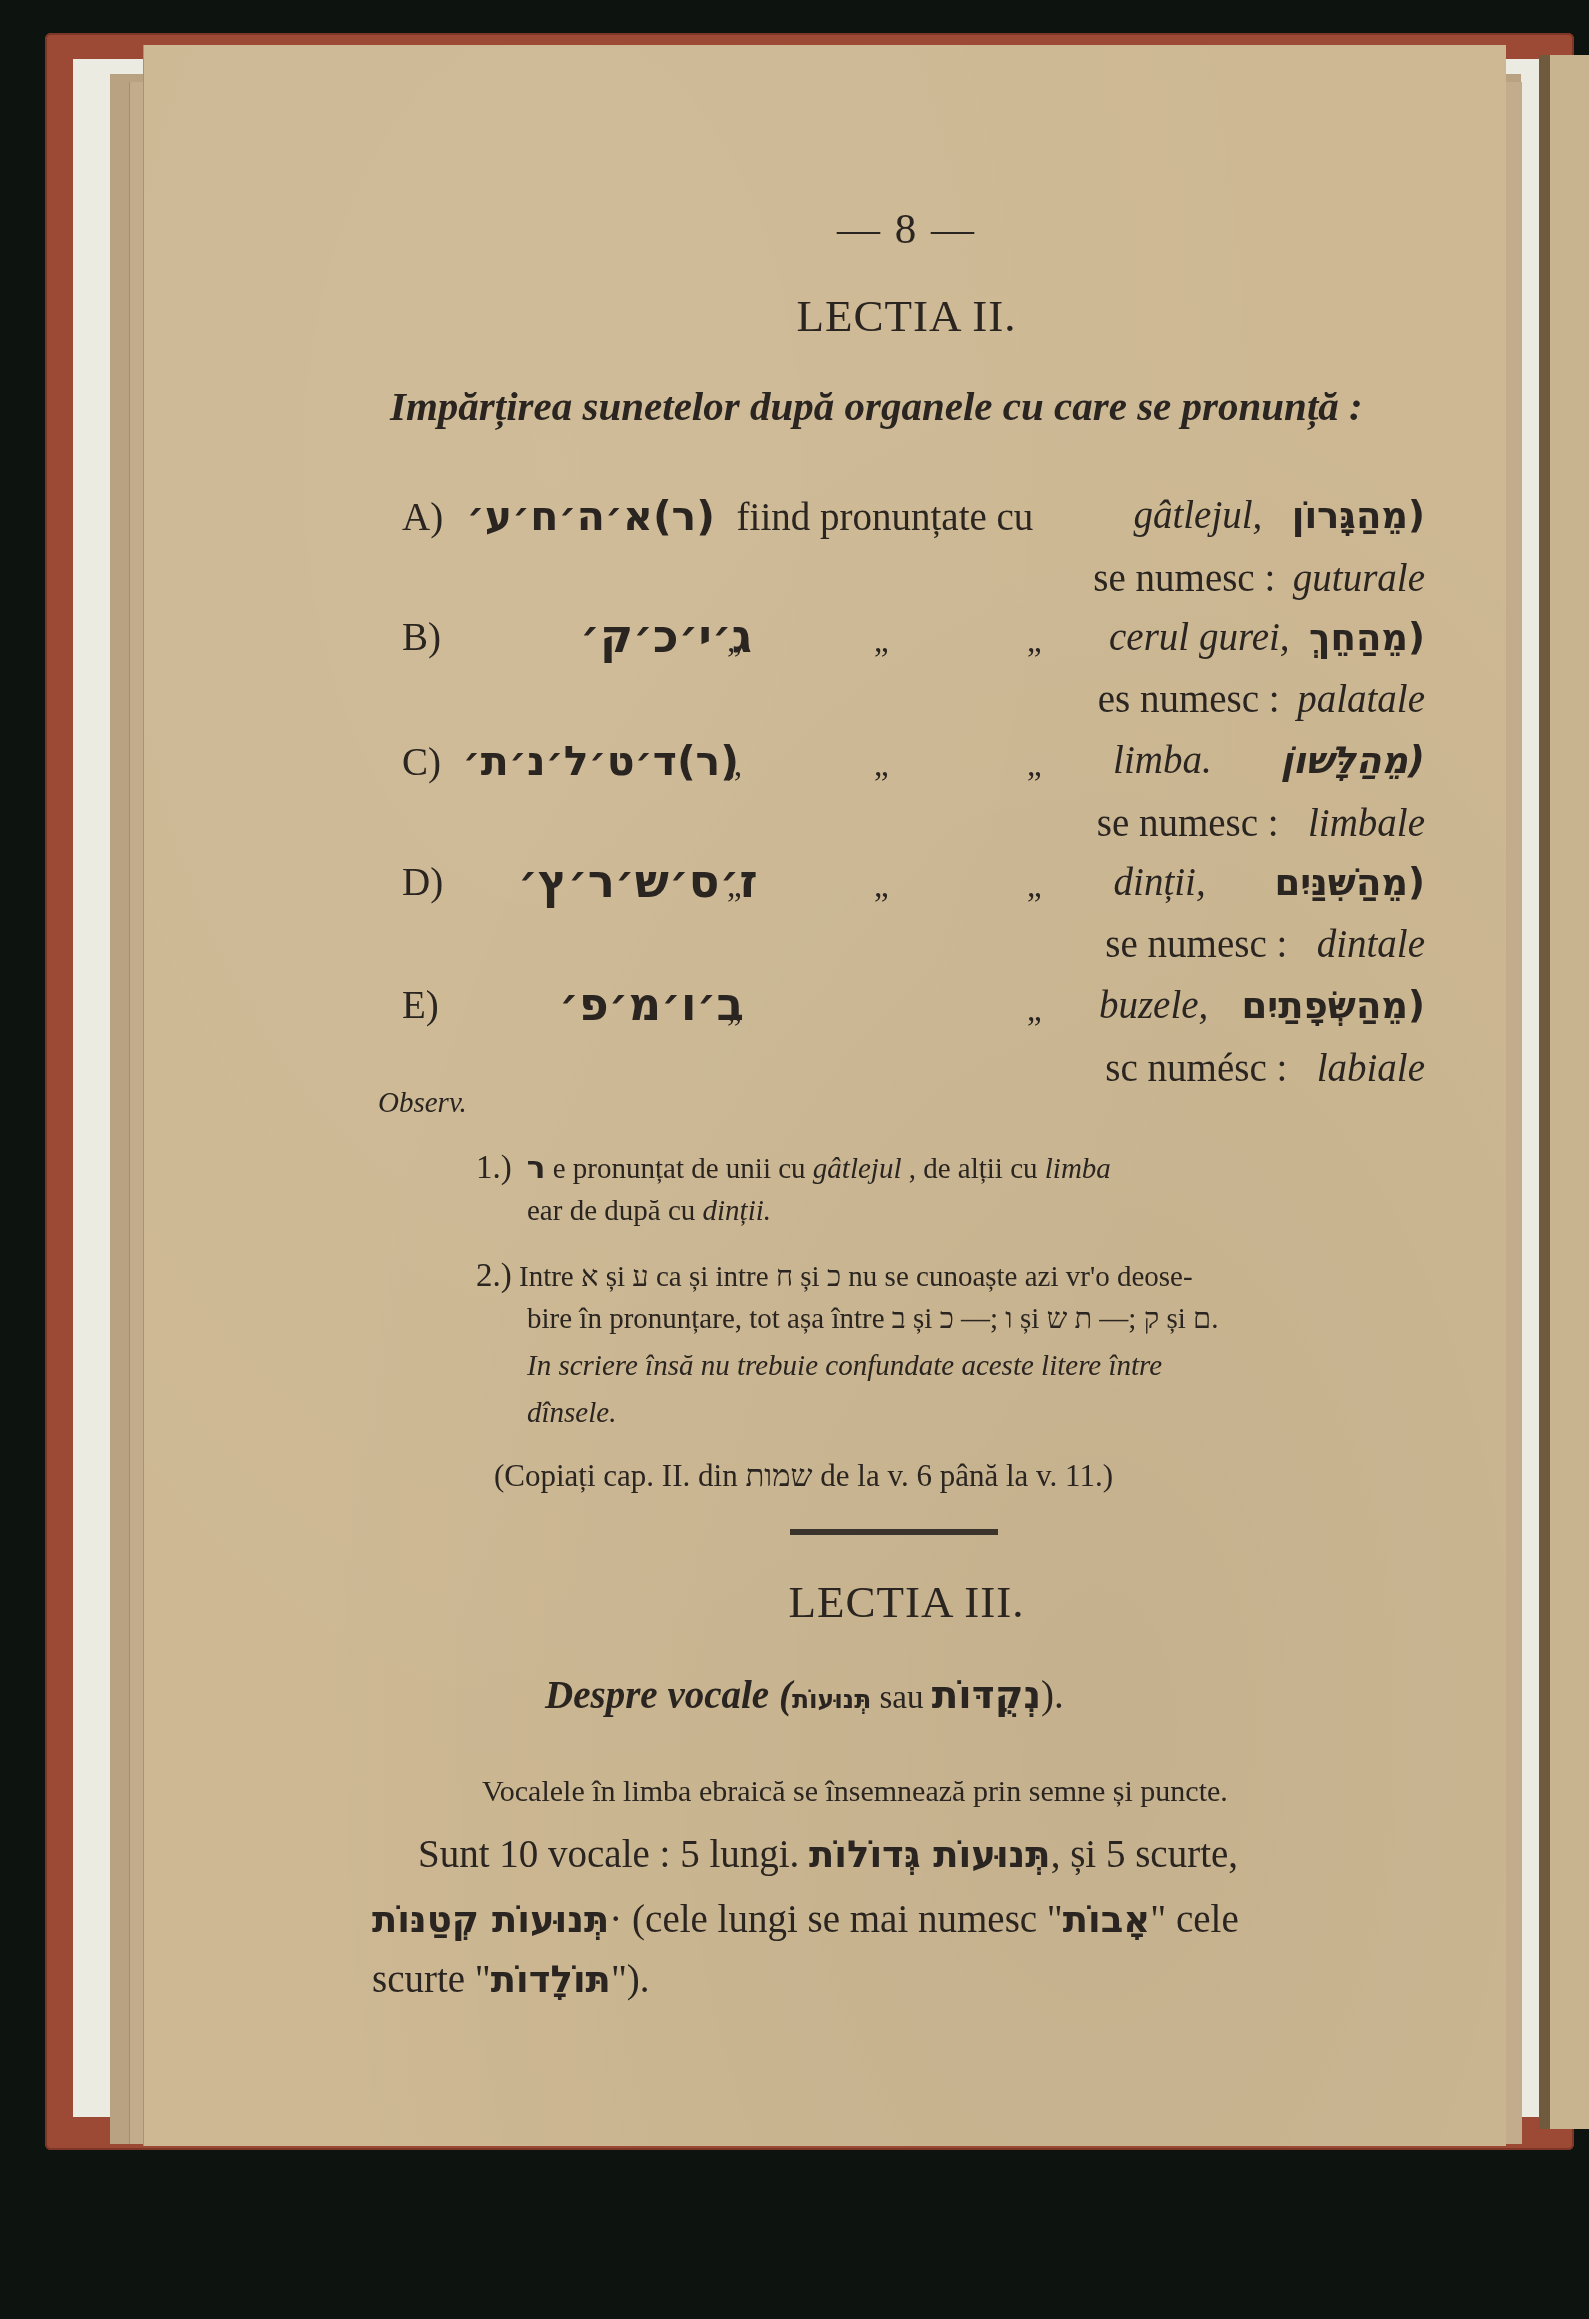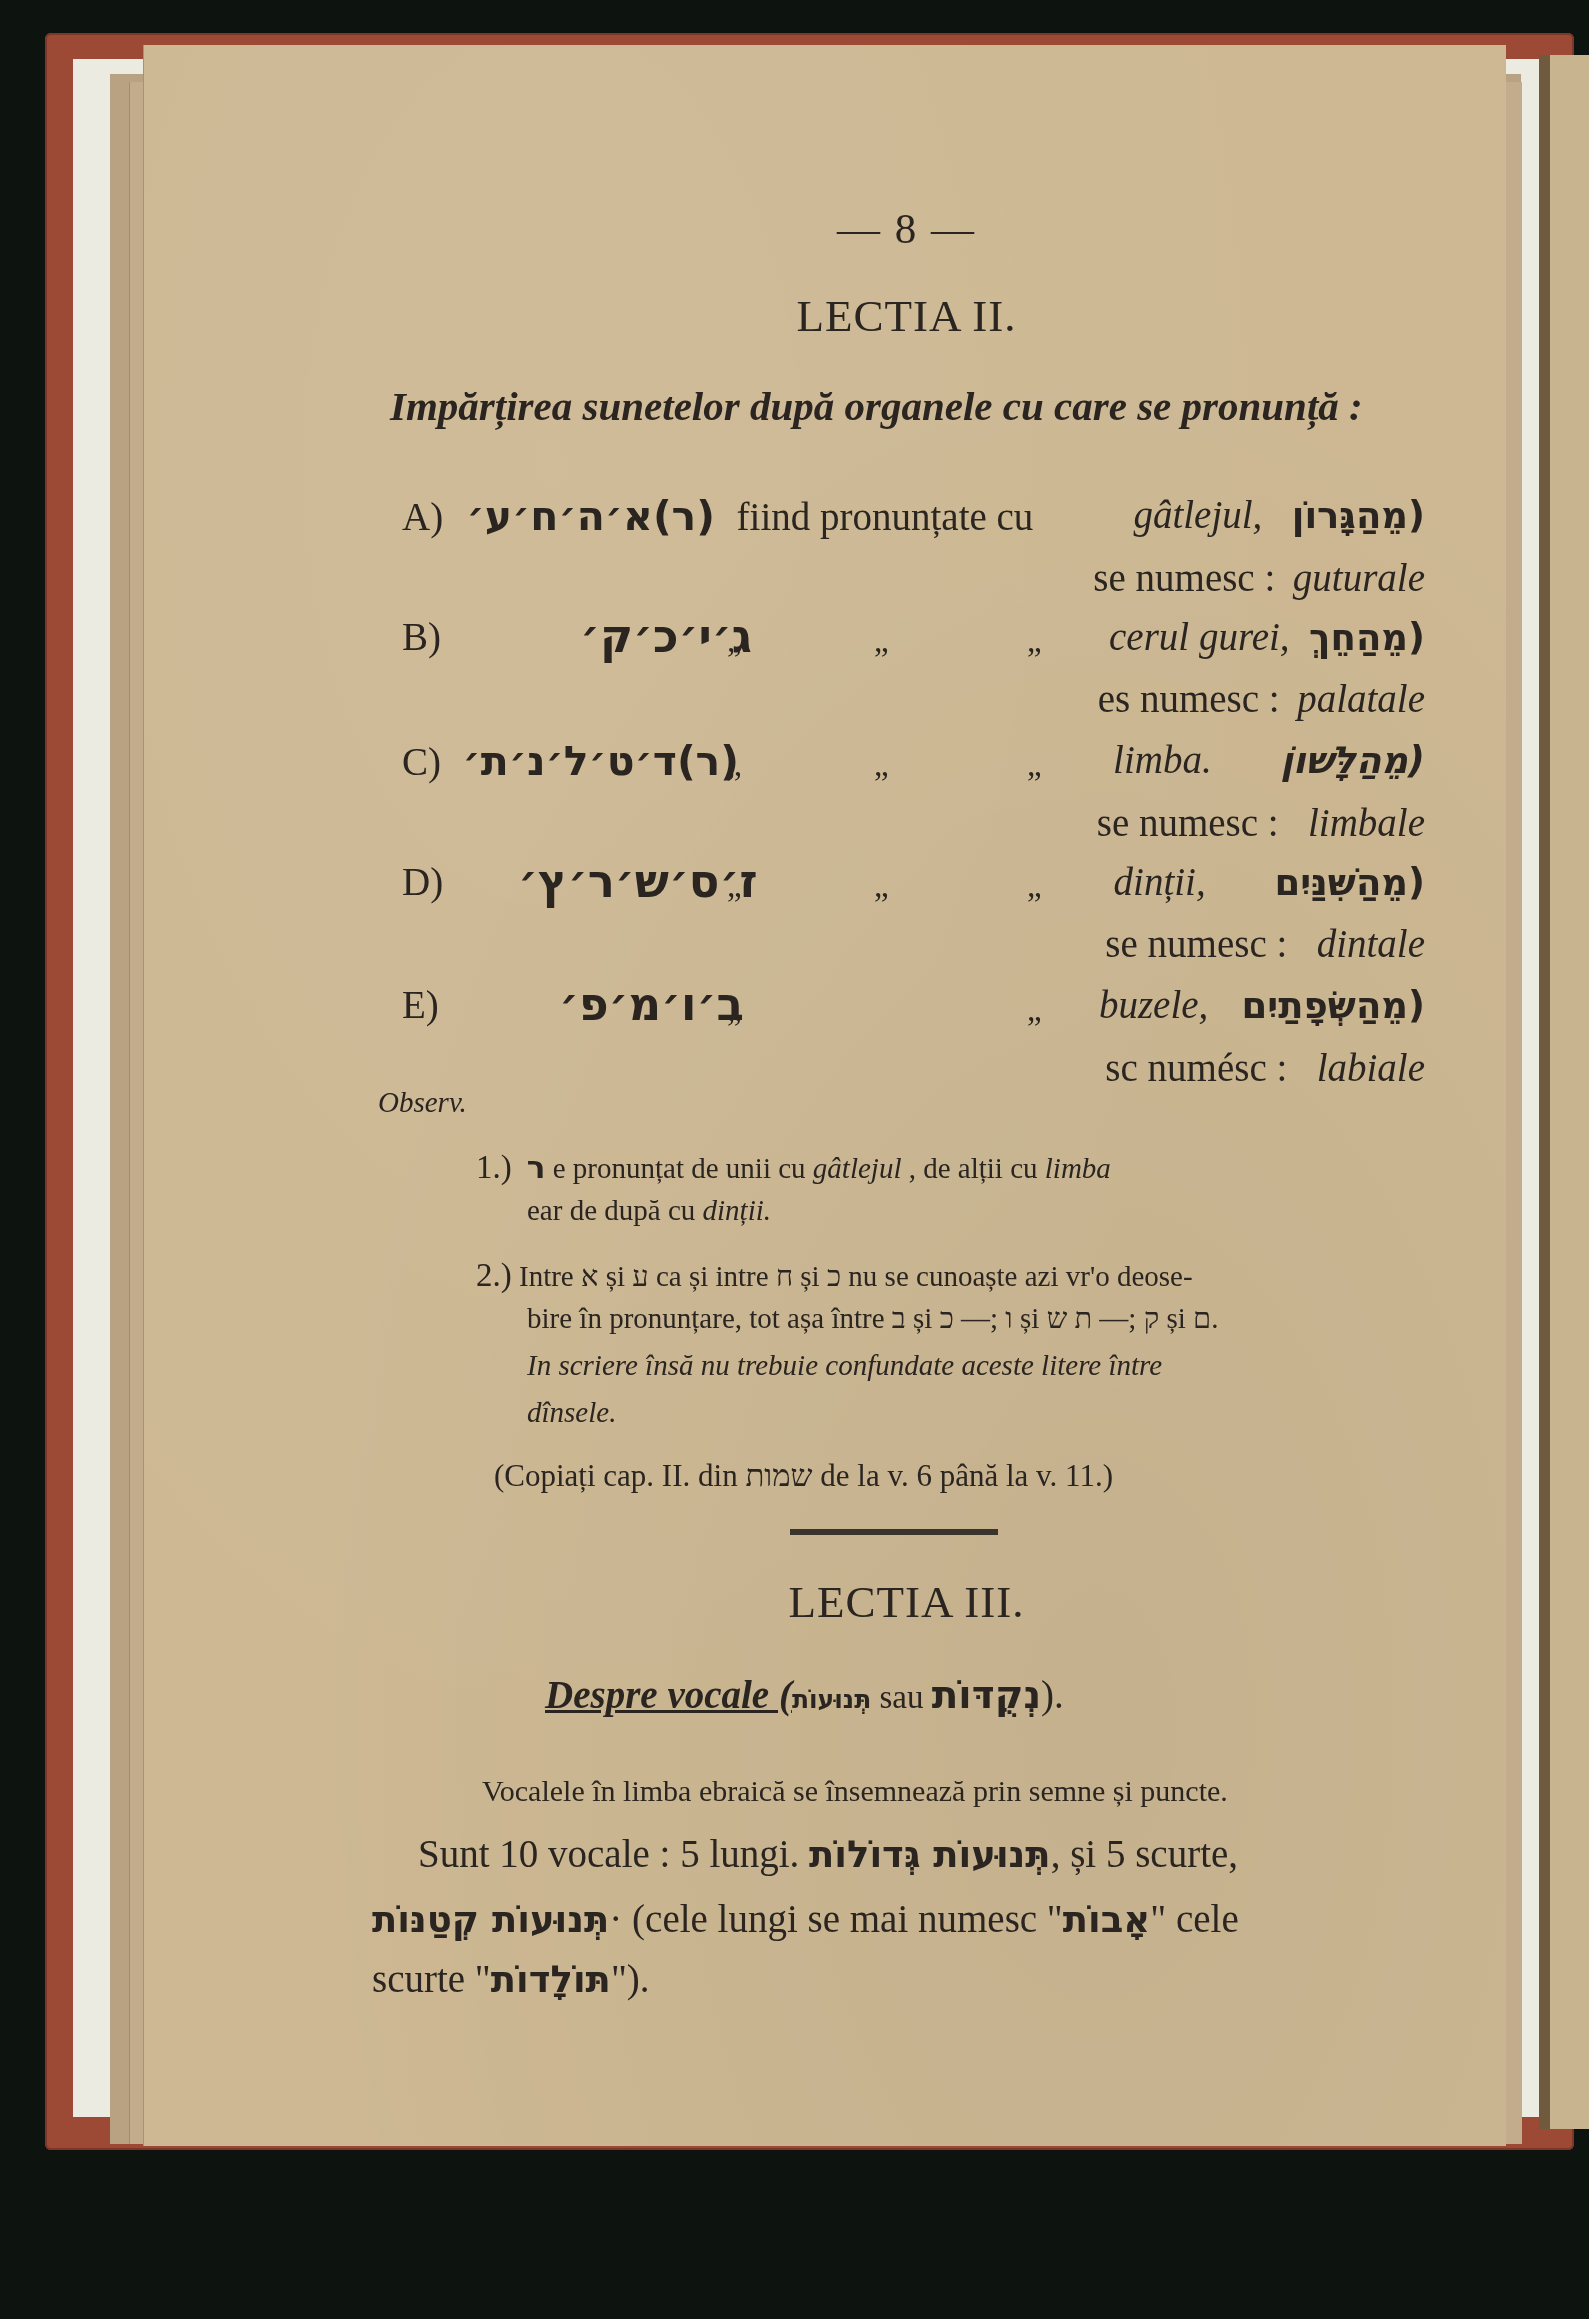--- a/index.html
+++ b/index.html
@@ -197,21 +197,21 @@
   <div class="note" style="left:527px; top:1302px;">bire în pronunțare, tot așa între ב și ו ;— כ și ק ;— ת ש și ם.</div>
   <div class="note it" style="left:527px; top:1396px;">dînsele.</div>
 
   <div class="note" style="left:494px; top:1458px; font-size:31px;">(Copiați cap. II. din שמות de la v. 6 până la v. 11.)</div>
 
   <div class="rule"></div>
 
   <div class="title" style="top:1576px;">LECTIA III.</div>
 
   <div class="para" style="left:545px; top:1672px; font-size:39px;">
-    <span class="it" style="font-weight:bold;text-decoration:underline;">Despre vocale (</span><span class="heb" style="font-size:25px;">תְּנוּעוֹת</span><span style="font-size:33px;"> sau </span><span class="heb" style="font-size:39px;">נְקֻדּוֹת</span><span>).</span>
+    <span class="it" style="font-weight:bold;">Despre vocale (</span><span class="heb" style="font-size:25px;">תְּנוּעוֹת</span><span style="font-size:33px;"> sau </span><span class="heb" style="font-size:39px;">נְקֻדּוֹת</span><span>).</span>
   </div>
 
   <div class="para" style="left:482px; top:1774px; font-size:30px;">Vocalele în limba ebraică se însemnează prin semne și puncte.</div>
 
   <div class="para" style="left:418px; top:1831px; font-size:39px;">
     <span>Sunt 10 vocale : 5 lungi. </span><span class="heb" style="font-size:37px;">תְּנוּעוֹת גְּדוֹלוֹת</span><span>, și 5 scurte,</span>
   </div>
   <div class="para" style="left:372px; top:1896px; font-size:39px;">
     <span class="heb" style="font-size:37px;">תְּנוּעוֹת קְטַנּוֹת</span><span>· (cele lungi se mai numesc "</span><span class="heb" style="font-size:37px;">אָבוֹת</span><span>" cele</span>
   </div>

